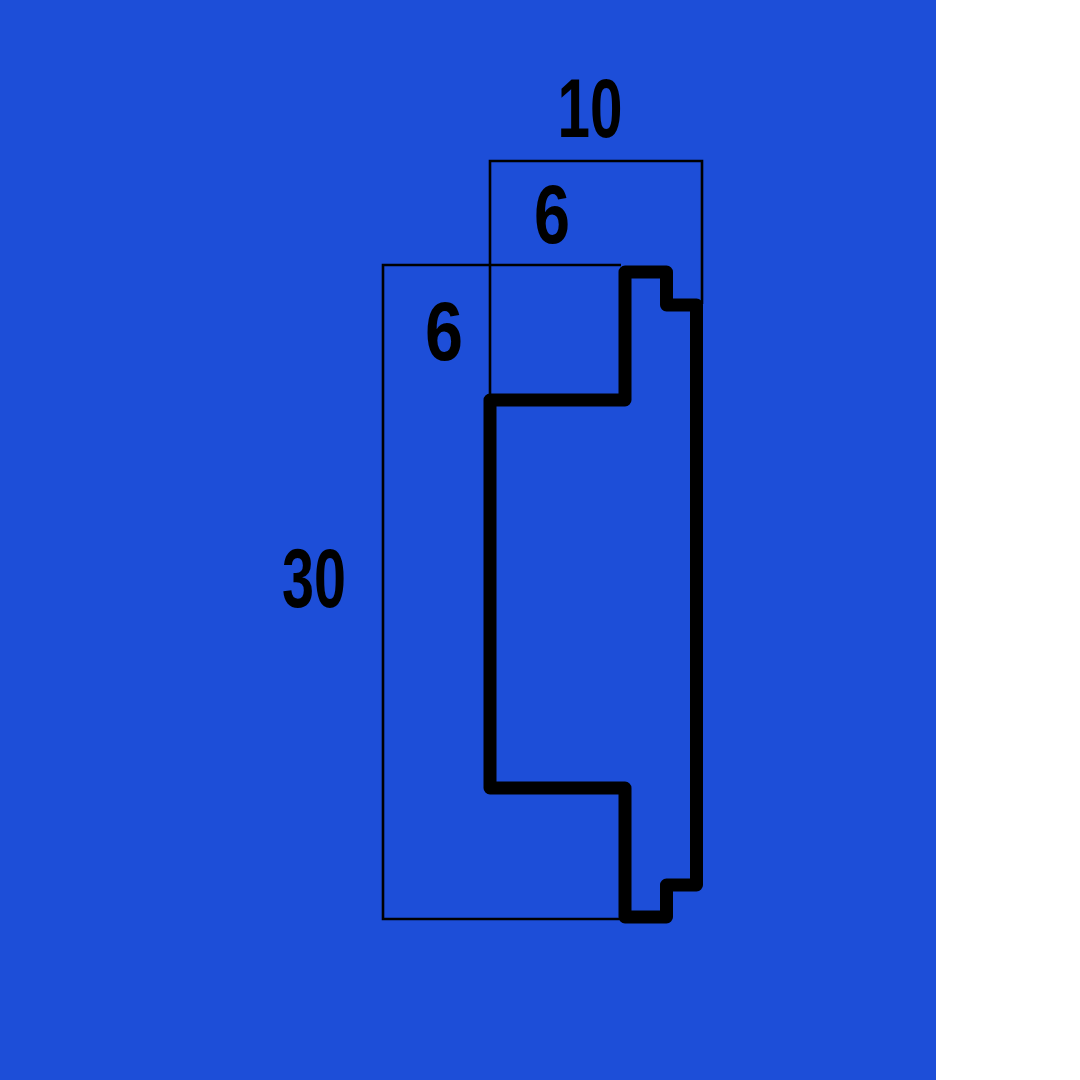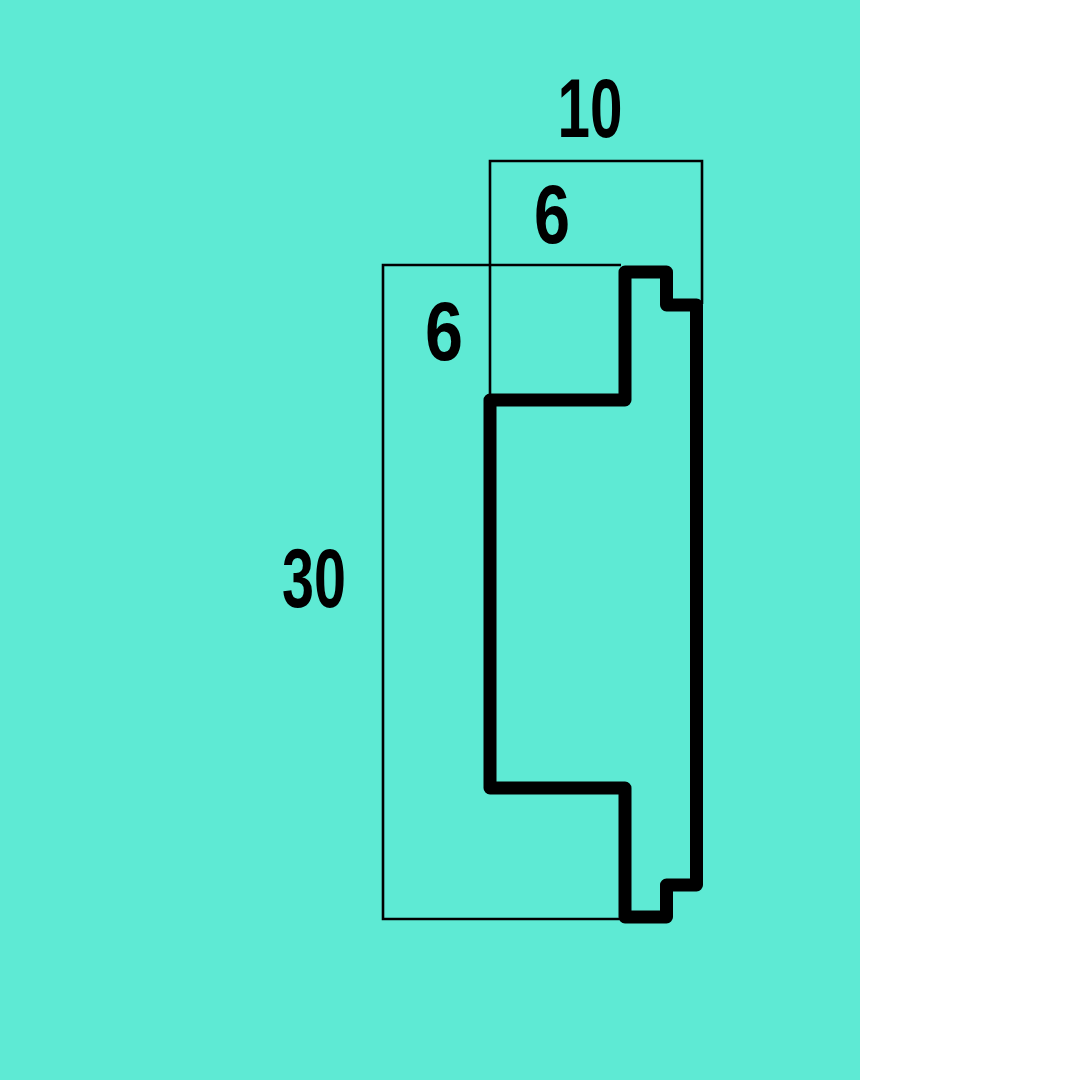--- a/index.html
+++ b/index.html
@@ -4,23 +4,23 @@
 <style>
   html, body {
     margin: 0;
     padding: 0;
     width: 1080px;
     height: 1080px;
     background: #ffffff;
     overflow: hidden;
   }
   .canvas {
-    width: 860px;
+    width: 936px;
     height: 1080px;
-    background: #5eead4;
+    background: #1d4ed8;
   }
   svg {
     display: block;
   }
   .dim-label {
     font-family: "Liberation Sans", "DejaVu Sans", sans-serif;
     font-weight: bold;
     font-size: 84px;
   }
   .thin-line {

